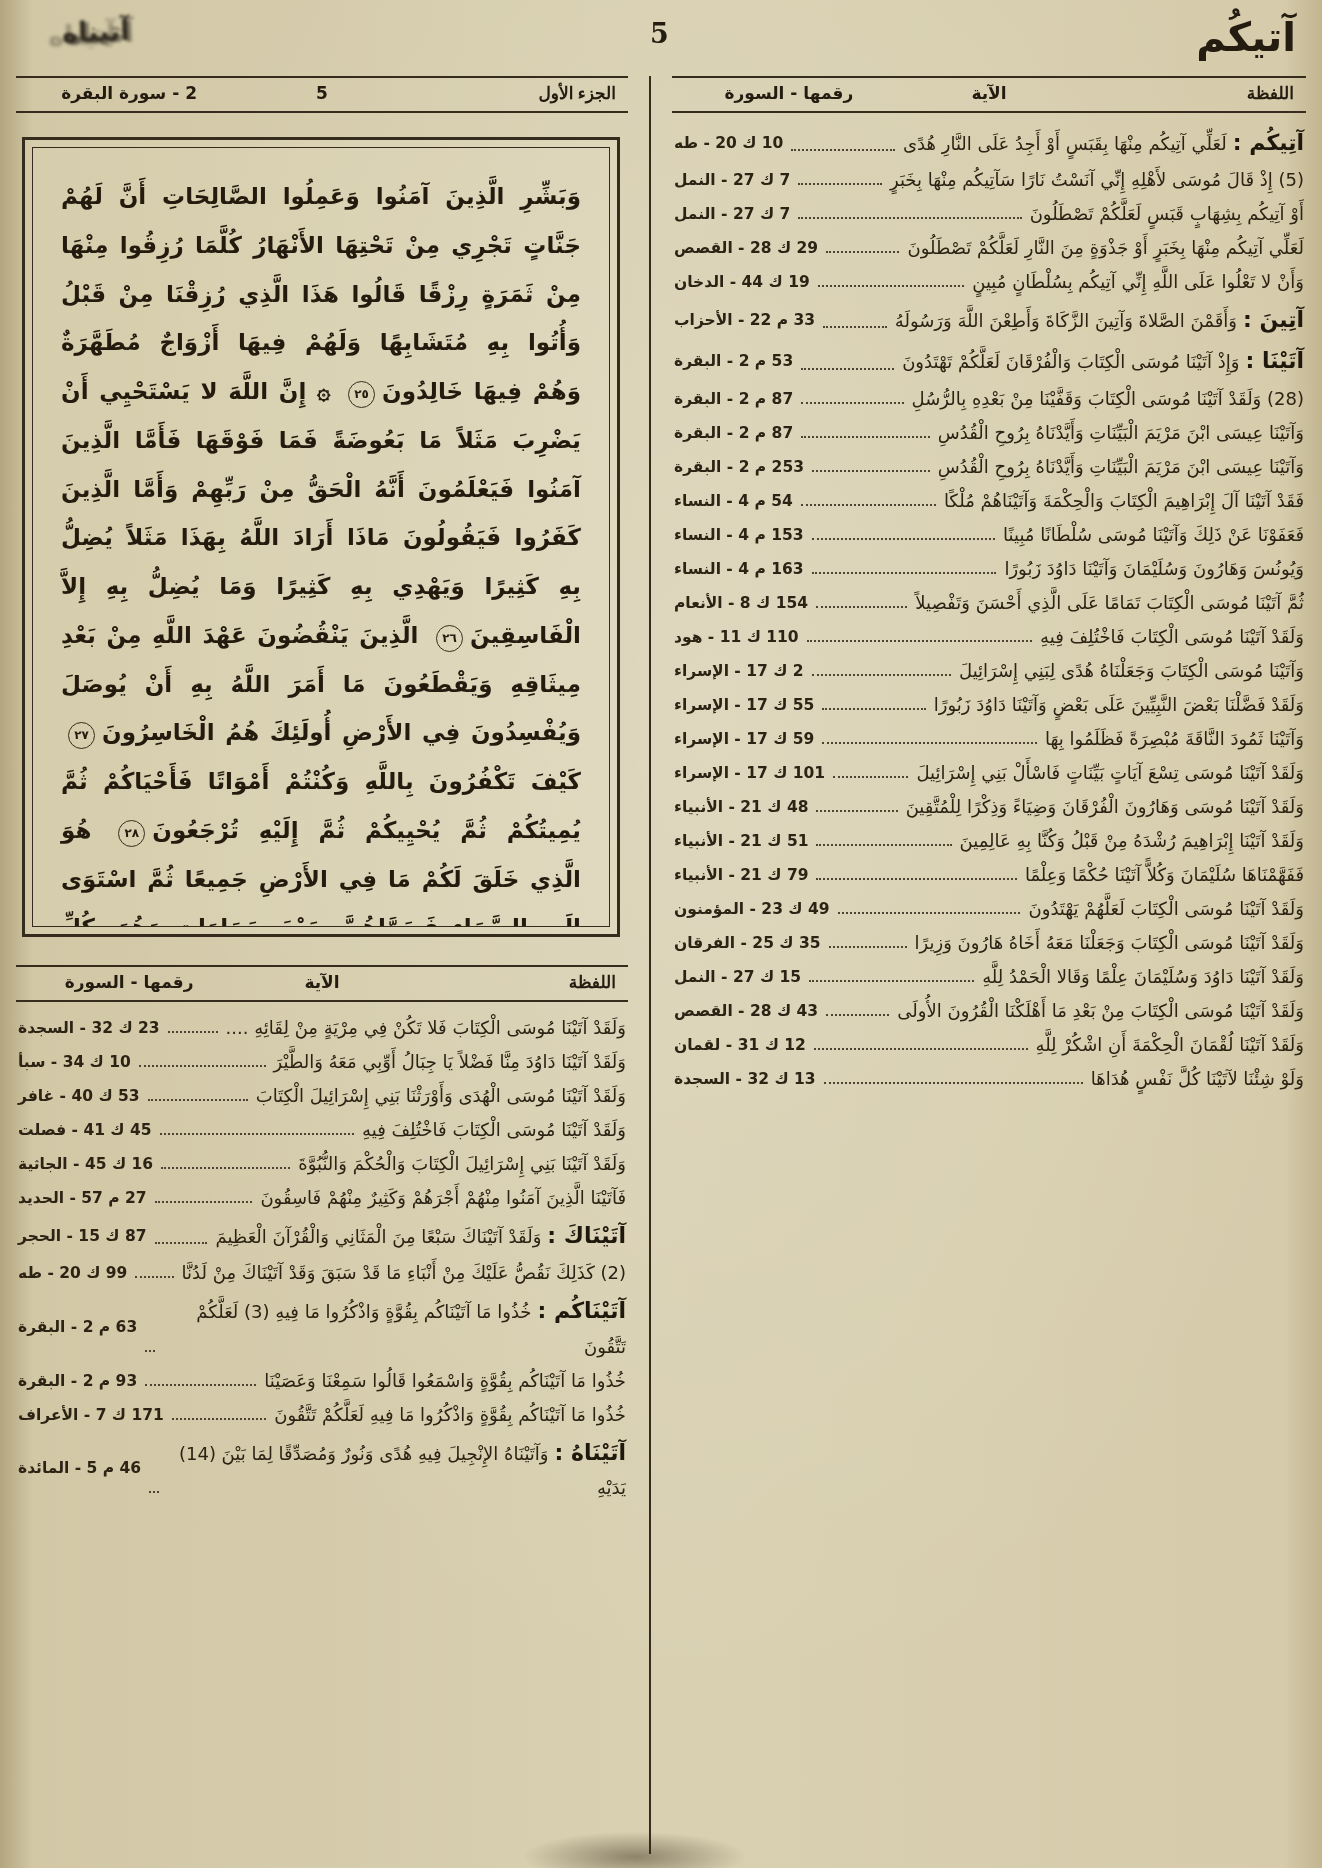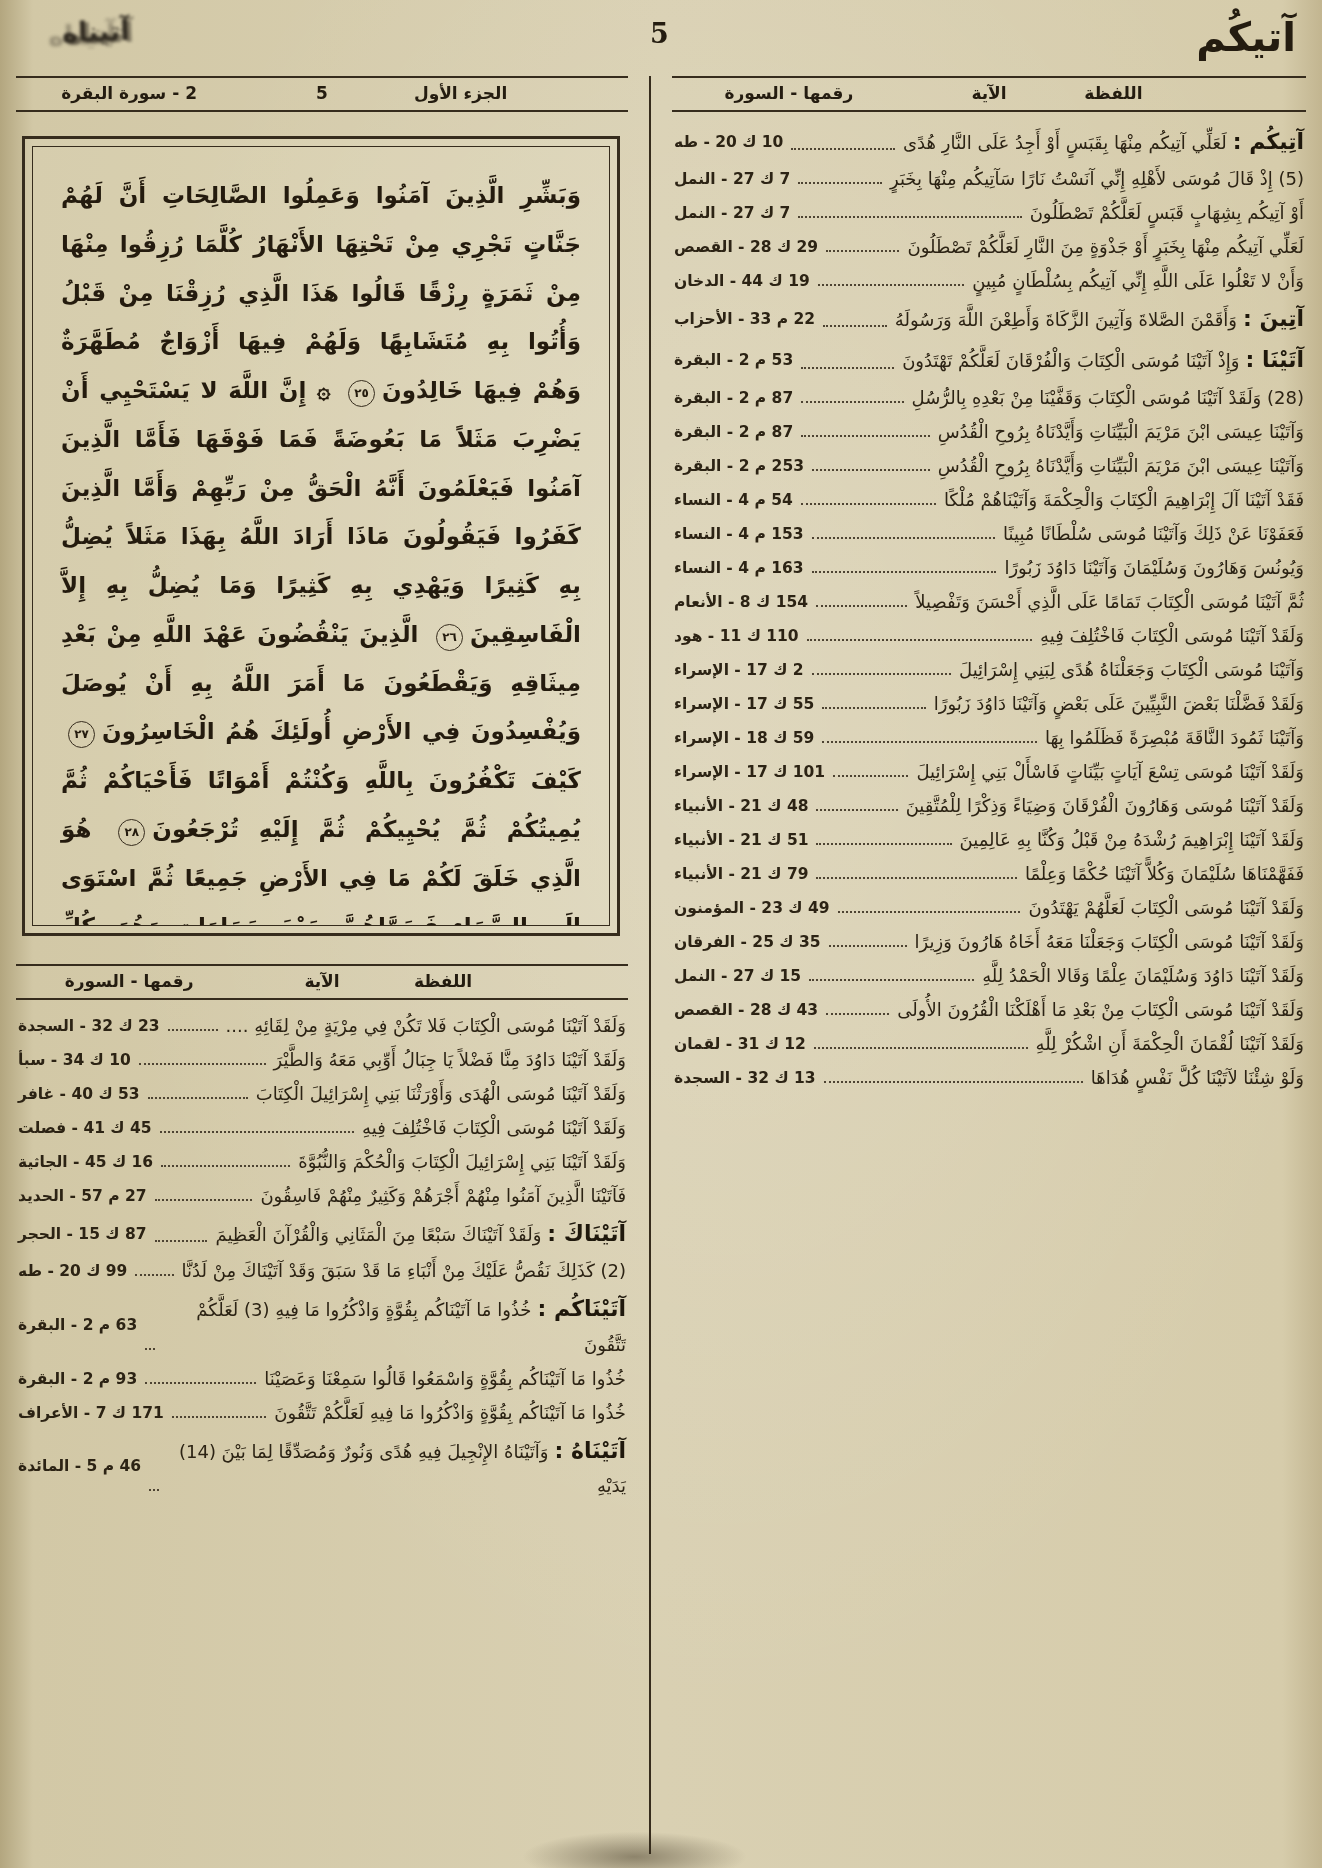--- a/index.html
+++ b/index.html
@@ -39,21 +39,21 @@
   }
   .col { position:absolute; top:76px; overflow:hidden; height:1786px; direction:rtl; }
   .col-right { right:10px; width:648px; padding:0 6px 0 8px; }
   .col-left  { left:12px;  width:624px; padding:0 8px 0 4px; }
 
   .thead {
     display:flex; direction:rtl; align-items:baseline;
     border-top:2px solid #362c1d; border-bottom:2px solid #362c1d;
     padding:5px 12px 7px 12px; font-weight:bold; font-size:17px; color:#241c10;
   }
-  .thead .h-right  { flex:1.1; text-align:left; }
+  .thead .h-right  { flex:1.1; text-align:right;font-family:Liberation Serif, serif; }
   .thead .h-mid    { flex:1;   text-align:center; }
   .thead .h-left   { flex:1.1; text-align:center; }
 
   
   .entries { padding:8px 2px 0 0; }
   .entry { display:flex; direction:rtl; align-items:center; margin:2px 0; }
   .verse {
     flex:0 1 auto; min-width:0;
     font-size:18px; line-height:1.78; text-align:right; color:#2c2314;
   }
@@ -133,21 +133,21 @@
 
         <div class="entry">
           <div class="verse"><span>وَأَنْ لا تَعْلُوا عَلَى اللَّهِ إِنِّي آتِيكُم بِسُلْطَانٍ مُبِينٍ</span></div>
           <span class="leader"></span>
           <div class="ref">19 ك 44 - الدخان</div>
         </div>
 
         <div class="entry">
           <div class="verse"><span class="kw">آتِينَ :</span><span>وَأَقَمْنَ الصَّلاةَ وَآتِينَ الزَّكَاةَ وَأَطِعْنَ اللَّهَ وَرَسُولَهُ</span></div>
           <span class="leader"></span>
-          <div class="ref">22 م 33 - الأحزاب</div>
+          <div class="ref">33 م 22 - الأحزاب</div>
         </div>
 
         <div class="entry">
           <div class="verse"><span class="kw">آتَيْنَا :</span><span>وَإِذْ آتَيْنَا مُوسَى الْكِتَابَ وَالْفُرْقَانَ لَعَلَّكُمْ تَهْتَدُونَ</span></div>
           <span class="leader"></span>
           <div class="ref">53 م 2 - البقرة</div>
         </div>
 
         <div class="entry">
           <div class="verse"><span>(28) وَلَقَدْ آتَيْنَا مُوسَى الْكِتَابَ وَقَفَّيْنَا مِنْ بَعْدِهِ بِالرُّسُلِ</span></div>
@@ -205,21 +205,21 @@
 
         <div class="entry">
           <div class="verse"><span>وَلَقَدْ فَضَّلْنَا بَعْضَ النَّبِيِّينَ عَلَى بَعْضٍ وَآتَيْنَا دَاوُدَ زَبُورًا</span></div>
           <span class="leader"></span>
           <div class="ref">55 ك 17 - الإسراء</div>
         </div>
 
         <div class="entry">
           <div class="verse"><span>وَآتَيْنَا ثَمُودَ النَّاقَةَ مُبْصِرَةً فَظَلَمُوا بِهَا</span></div>
           <span class="leader"></span>
-          <div class="ref">59 ك 18 - الإسراء</div>
+          <div class="ref">59 ك 17 - الإسراء</div>
         </div>
 
         <div class="entry">
           <div class="verse"><span>وَلَقَدْ آتَيْنَا مُوسَى تِسْعَ آيَاتٍ بَيِّنَاتٍ فَاسْأَلْ بَنِي إِسْرَائِيلَ</span></div>
           <span class="leader"></span>
           <div class="ref">101 ك 17 - الإسراء</div>
         </div>
 
         <div class="entry">
           <div class="verse"><span>وَلَقَدْ آتَيْنَا مُوسَى وَهَارُونَ الْفُرْقَانَ وَضِيَاءً وَذِكْرًا لِلْمُتَّقِينَ</span></div>

